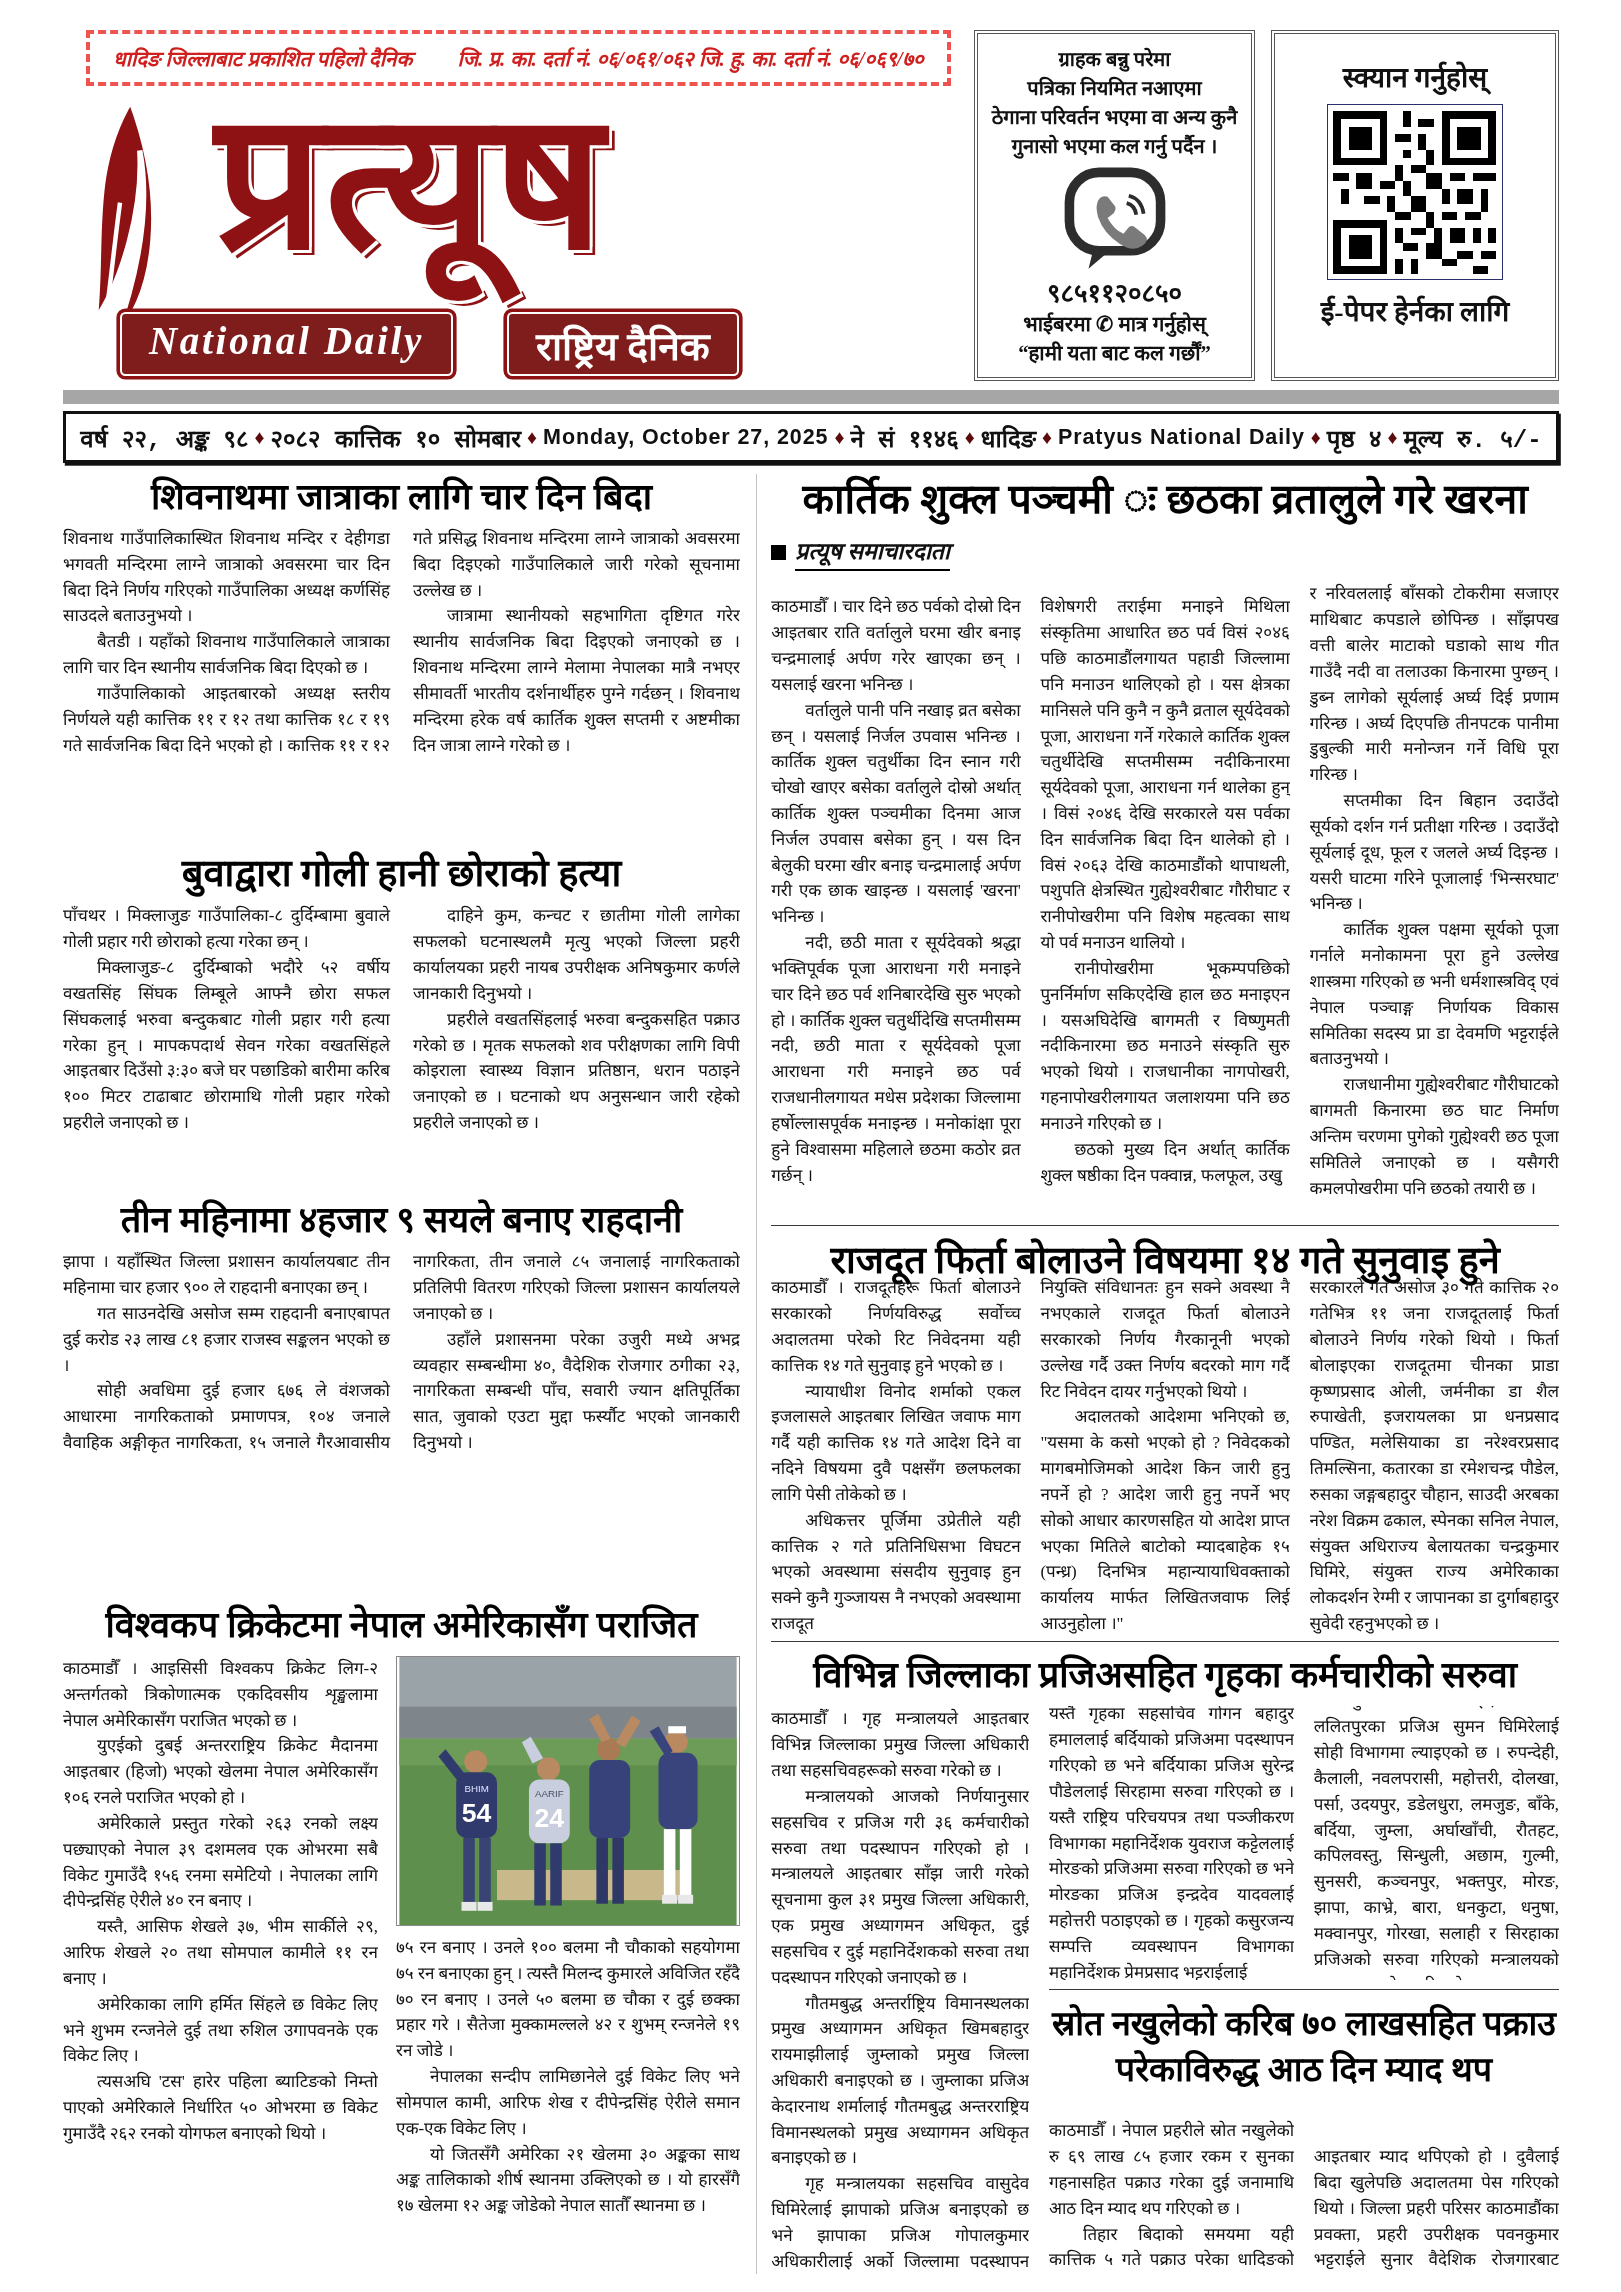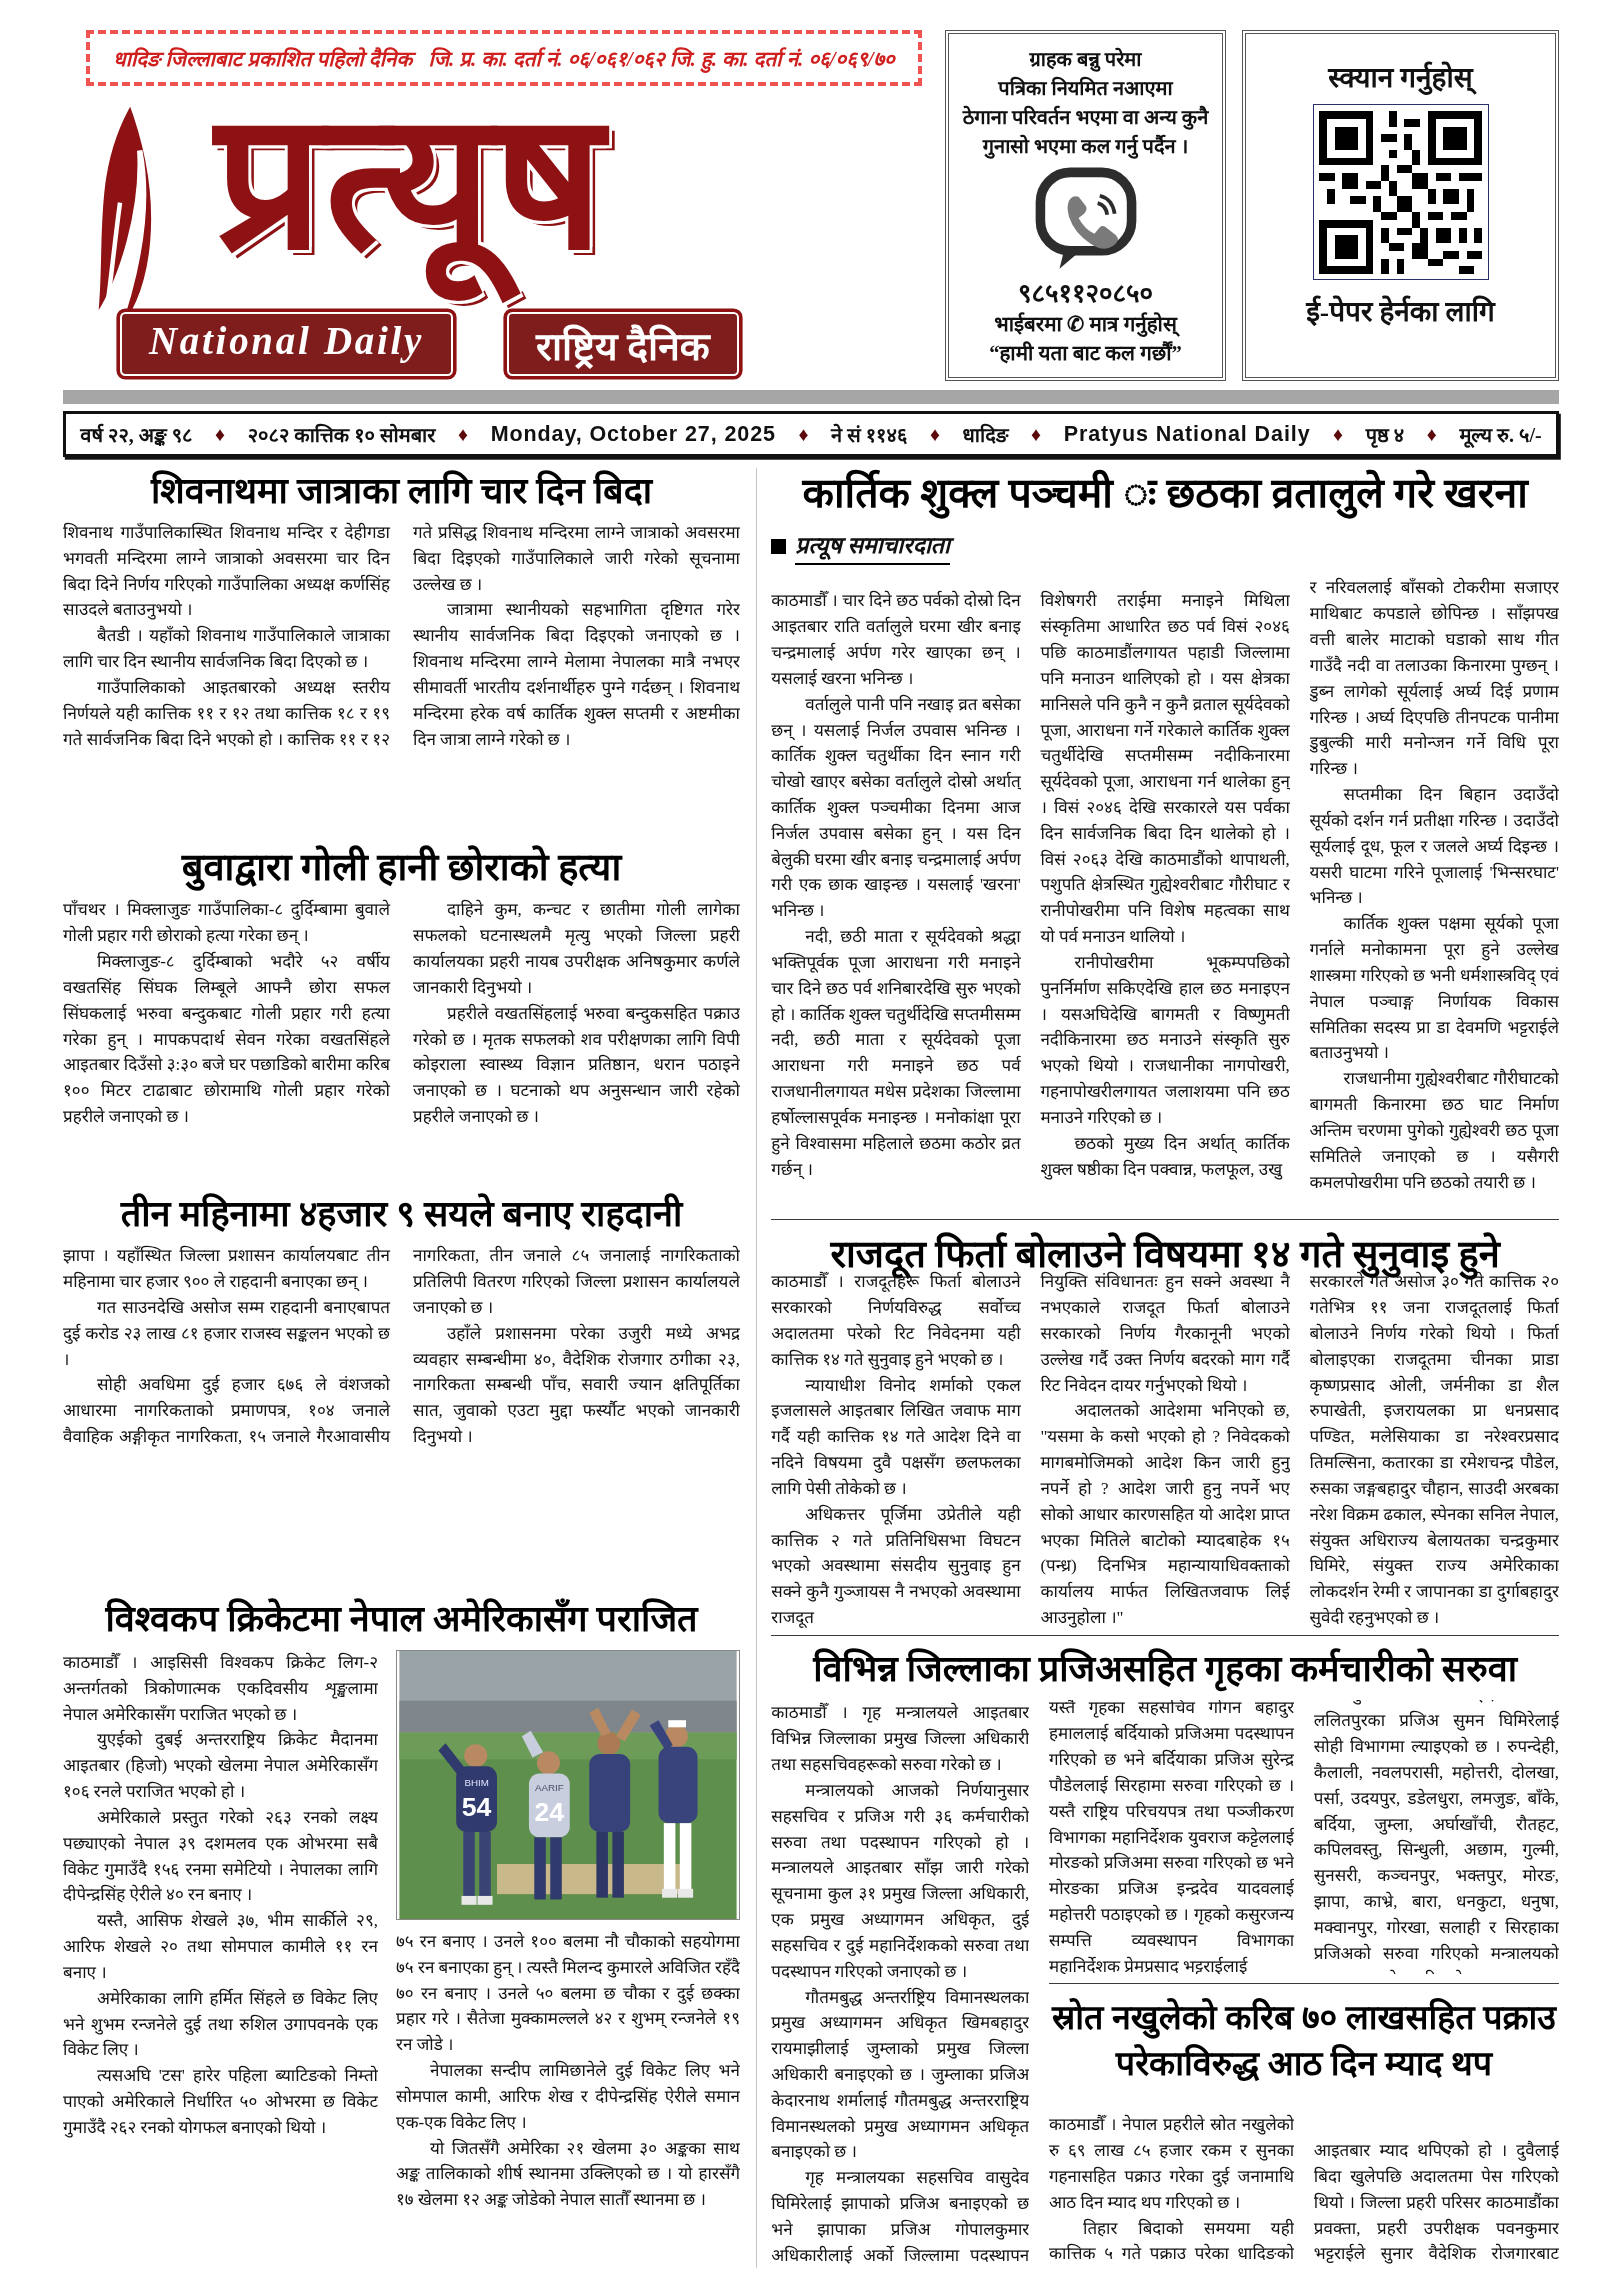--- a/index.html
+++ b/index.html
@@ -22,31 +22,31 @@
   .band-box { background:#7f1d1d; color:#fff; border:2.7px solid #fff; box-shadow:0 0 0 3.6px #8e1114;
               border-radius:5.4px; padding:3.6px 27px; font-size:39px; font-weight:bold; white-space:nowrap; }
   .band-en { font-style:italic; letter-spacing:2.7px; }
 
   .side-box { border:4.5px double #555; background:#fff; text-align:center; padding:10.7px 9px; }
   .contact-box { width:281px; }
   .contact-box .ln { font-size:20px; font-weight:bold; line-height:1.45; }
   .viber-wrap { margin:5.4px auto 1.8px; width:106px; height:106px; }
   .phone-no { font-size:26px; font-weight:bold; margin-top:1.8px; }
   .note { font-size:20.6px; font-weight:bold; line-height:1.4; }
-  .qr-box { width:317px; }
+  .qr-box { width:288px; }
   .qr-title { font-size:28px; font-weight:bold; margin:12.5px 0 9px; }
   .qr-frame { width:176px; height:176px; margin:0 auto; border:1.8px solid #2b2e6b; padding:5.4px; }
   .qr-caption { font-size:28px; font-weight:bold; margin-top:10.7px; }
 
   .gray-bar { height:14.3px; background:#a6a6a6; margin:9px 0 7.2px; }
 
   
   .date-bar { border:3.6px solid #111; box-shadow:1.8px 2.7px 0 #111; padding:6.3px 14.3px;
               display:flex; align-items:center; justify-content:space-between; }
-  .date-bar .it { font-size:20px; font-weight:bold; white-space:nowrap; }
+  .date-bar .it { font-size:24px; font-weight:bold; white-space:nowrap;font-family:Liberation Mono, monospace; }
   .date-bar .lat { font-family:"Liberation Sans", sans-serif; font-size:21.5px; letter-spacing:0.9px; }
   .dmd { color:#5c0a0c; font-size:19.7px; padding:0 3.6px; }
 
   
   .content { display:flex; gap:16px; margin-top:10.7px; height:1800px; }
   .zone-left { width:677px; overflow:hidden; }
   .zone-right { flex:1; overflow:hidden; border-left:0.9px solid #c4c4c4; padding-left:14.3px; }
 
   h2.head { text-align:center; font-weight:bold; color:#000; }
   .body { font-size:17px; line-height:1.52; text-align:justify; }

